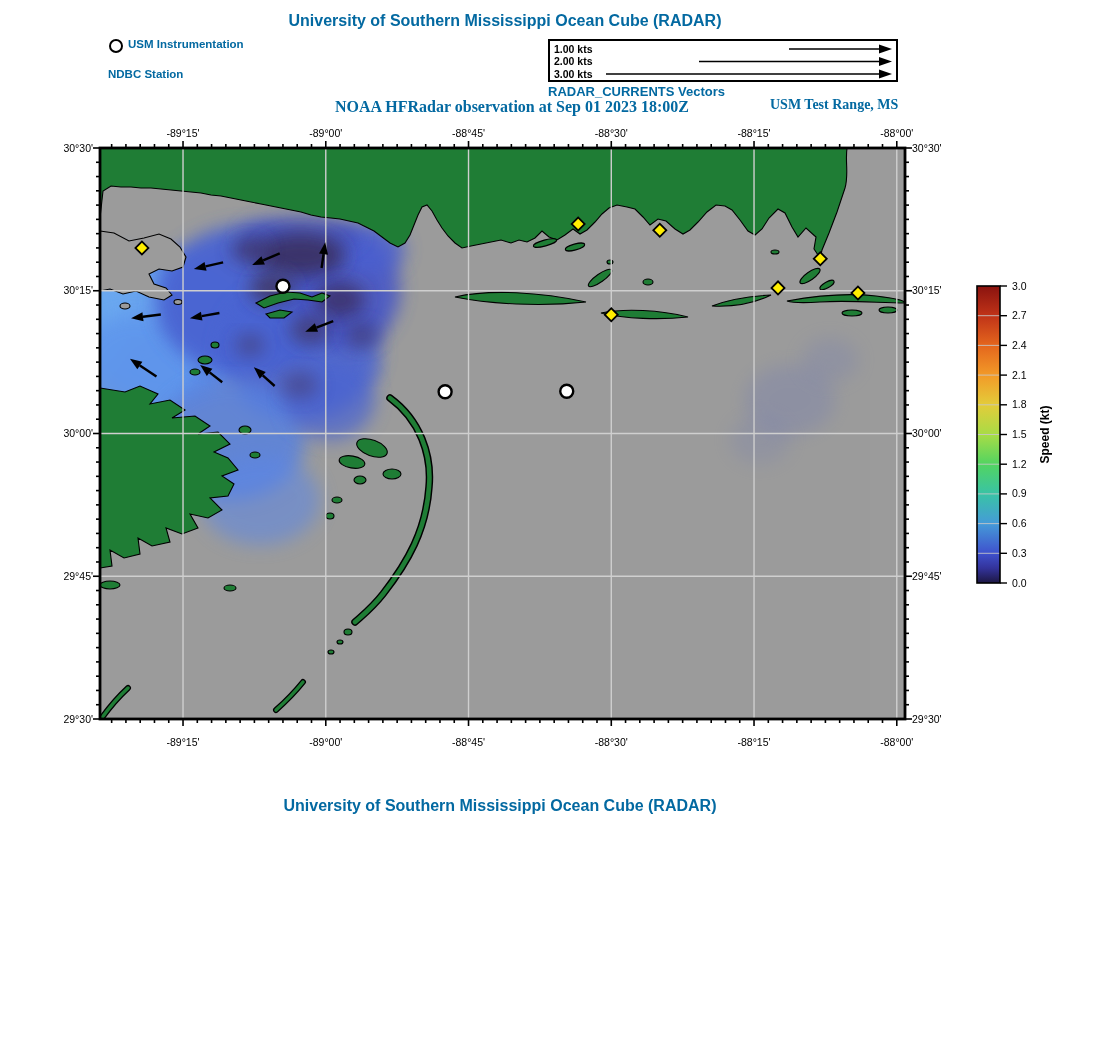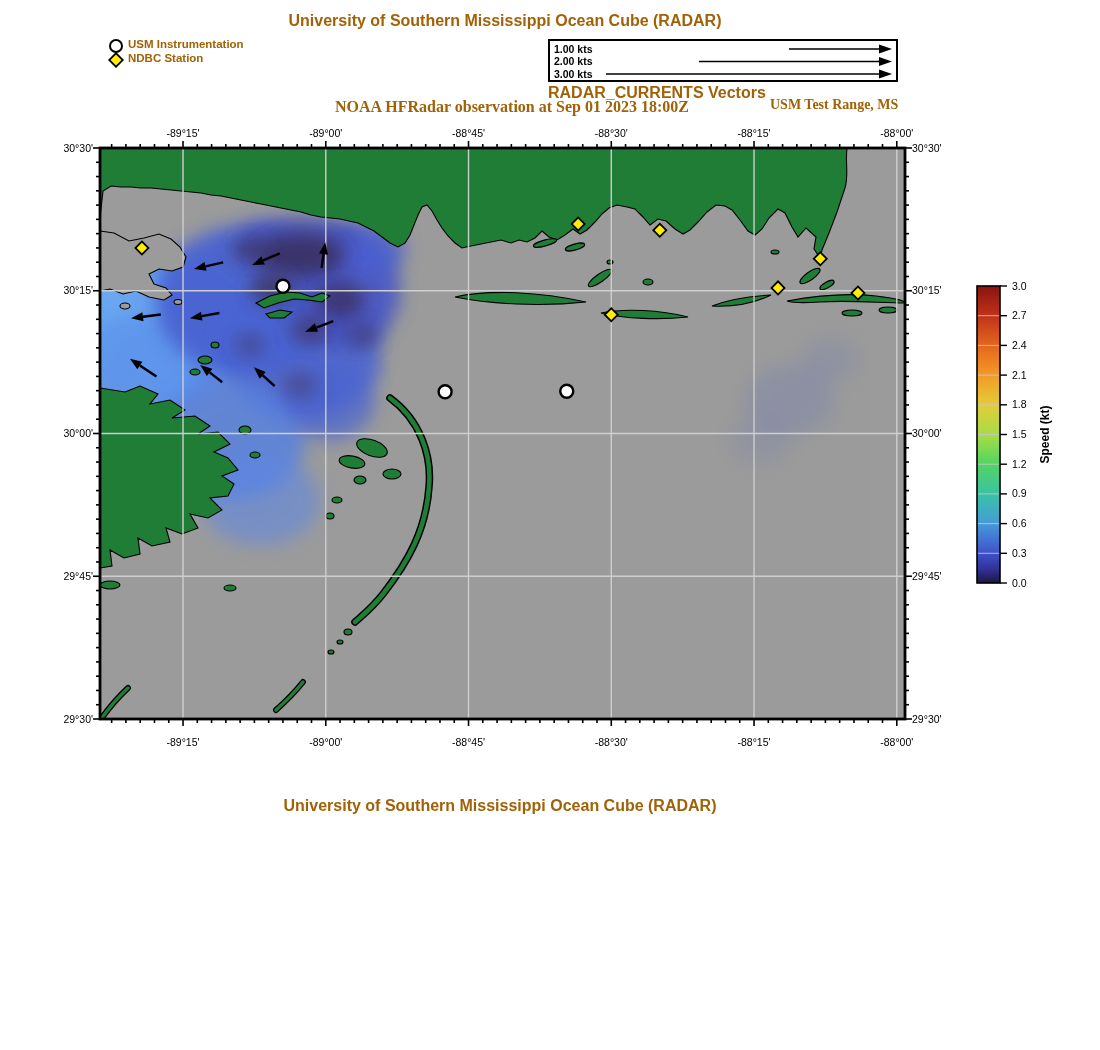--- a/index.html
+++ b/index.html
@@ -1,45 +1,45 @@
 <!DOCTYPE html>
 <html><head>
 <meta charset="utf-8">
 <style>
   html,body{margin:0;padding:0;background:#ffffff;}
   #page{position:relative;width:1100px;height:1050px;background:#ffffff;overflow:hidden;
-        font-family:"Liberation Sans",sans-serif;color:#a16207;}
+        font-family:"Liberation Sans",sans-serif;color:#0369a1;}
   .abs{position:absolute;}
   #main-title{left:0;top:12px;width:1010px;text-align:center;font-size:16px;font-weight:bold;}
   #footer-title{left:0;top:797px;width:1000px;text-align:center;font-size:16px;font-weight:bold;}
   #subtitle{left:0;top:98px;width:1024px;text-align:center;font-family:"Liberation Serif",serif;
             font-size:16px;font-weight:bold;}
   #range-label{left:770px;top:97px;font-family:"Liberation Serif",serif;font-size:14px;font-weight:bold;}
   .legend-row{position:absolute;left:108px;height:14px;display:flex;gap:4px;
               font-size:11.5px;font-weight:bold;}
   .legend-row svg{display:block;}
   #vector-box{left:548px;top:39px;width:350px;height:43px;border:2px solid #000;box-sizing:border-box;background:#fff;}
-  #vector-caption{left:548px;top:84px;font-size:16px;font-weight:bold;white-space:nowrap;}
+  #vector-caption{left:548px;top:84px;font-size:13px;font-weight:bold;white-space:nowrap;}
   #plot{left:0;top:0;}
   text{font-family:"Liberation Sans",sans-serif;}
 </style>
 </head>
 <body>
 
 <div id="page">
 
   <div id="main-title" class="abs">University of Southern Mississippi Ocean Cube (RADAR)</div>
 
   <div class="legend-row" style="top:38px;">
     <svg width="16" height="16">
       <circle class="usm-icon" cx="8" cy="8" r="6" fill="#ffffff" stroke="#000" stroke-width="2"></circle>
     </svg>
     <span>USM Instrumentation</span>
   </div>
-  <div class="legend-row" style="top:52px;">
+  <div class="legend-row" style="top:64px;flex-direction:column;">
     <svg width="16" height="16">
       <rect class="ndbc-icon" x="3.2" y="3.2" width="9.6" height="9.6" fill="#ffee00" stroke="#000" stroke-width="1.8" transform="rotate(45 8 8)"></rect>
     </svg>
     <span>NDBC Station</span>
   </div>
 
   <div id="vector-box" class="abs">
     <svg id="vector-box-svg" width="346" height="39">
         <text x="4" y="11.8" font-size="10.5px" font-weight="bold">1.00 kts</text>
         <line x1="239" y1="8" x2="329" y2="8" stroke="#000" stroke-width="1.3"></line>

